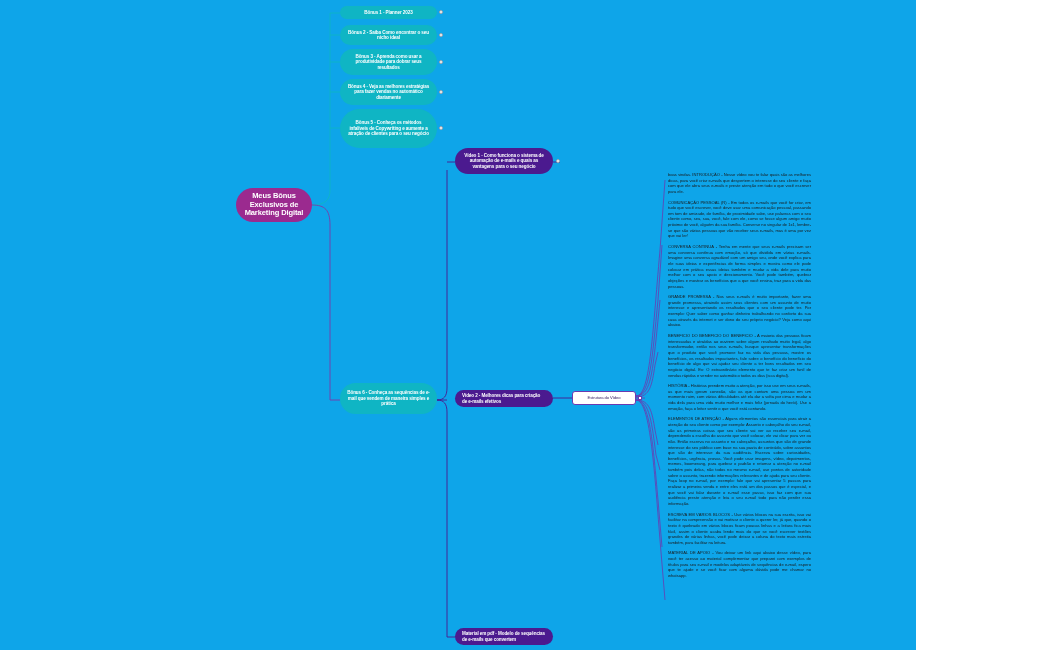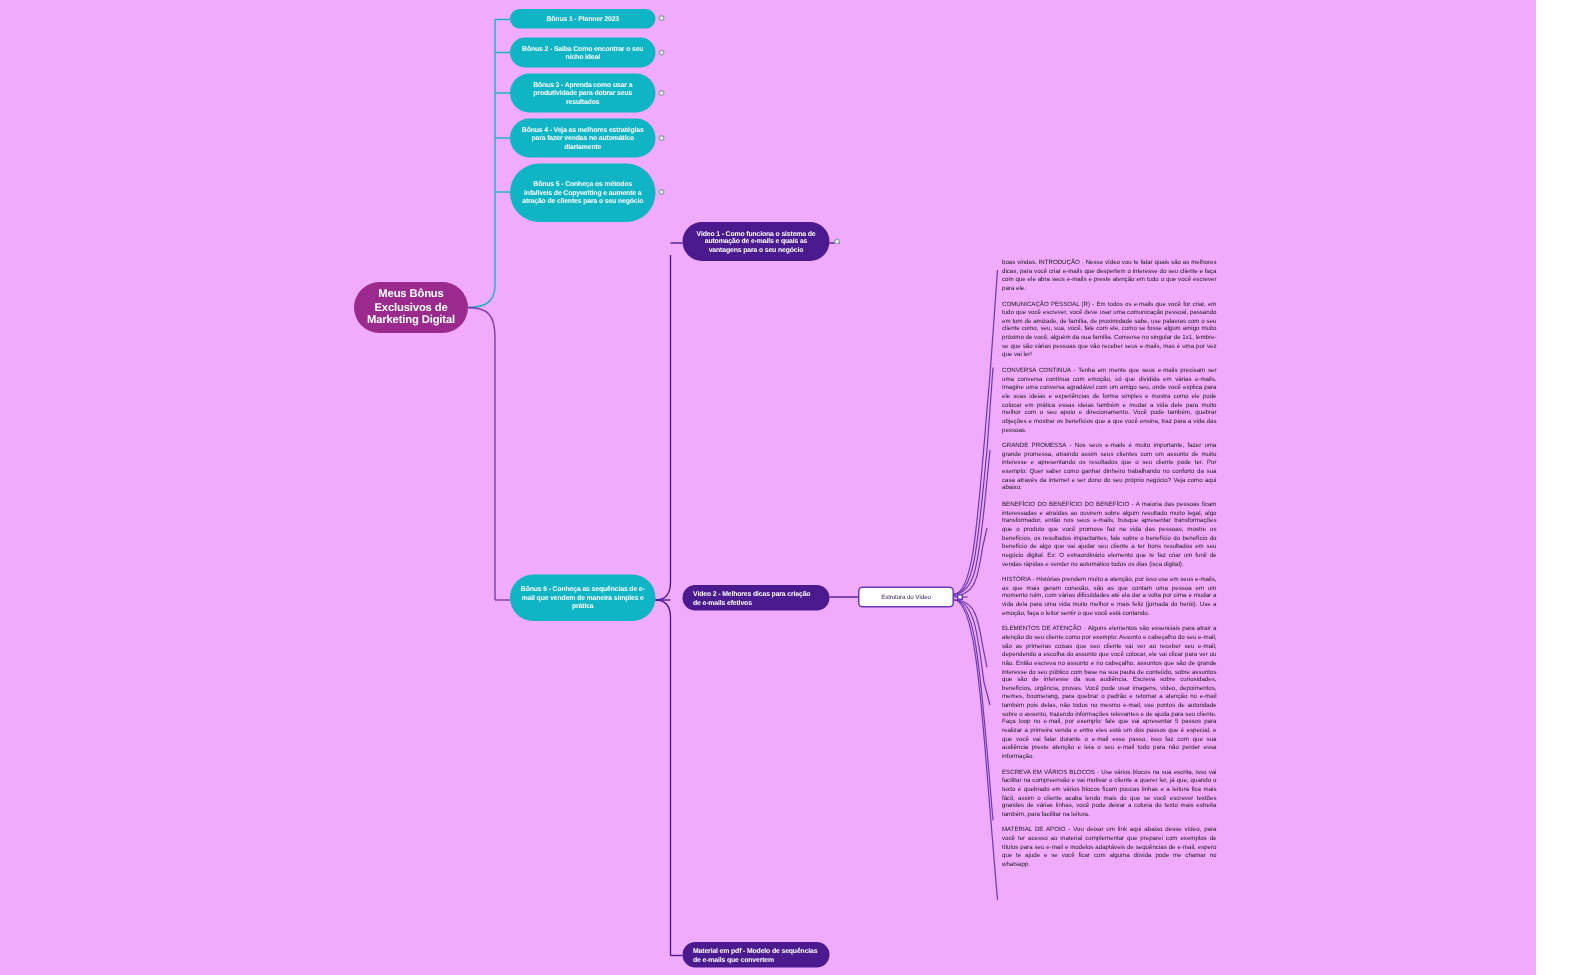--- a/index.html
+++ b/index.html
@@ -6,23 +6,23 @@
     margin: 0;
     padding: 0;
     background: #ffffff;
     width: 1050px;
     height: 650px;
     overflow: hidden;
     font-family: "Liberation Sans", sans-serif;
   }
   #canvas {
     position: relative;
-    width: 1024px;
+    width: 916px;
     height: 650px;
-    background: #f0abfc;
+    background: #0ea5e9;
   }
   svg.connectors {
     position: absolute;
     left: 0; top: 0;
     width: 1050px;
     height: 650px;
     pointer-events: none;
   }
   .node {
     position: absolute;

